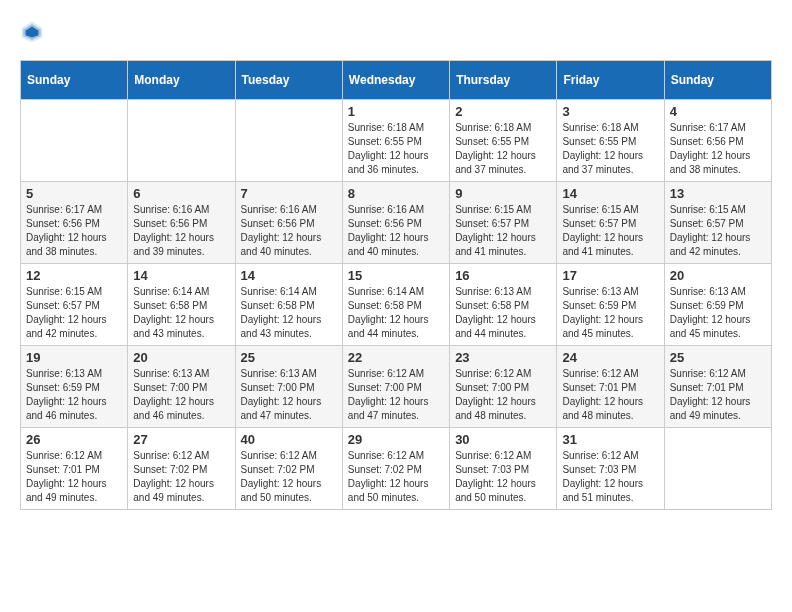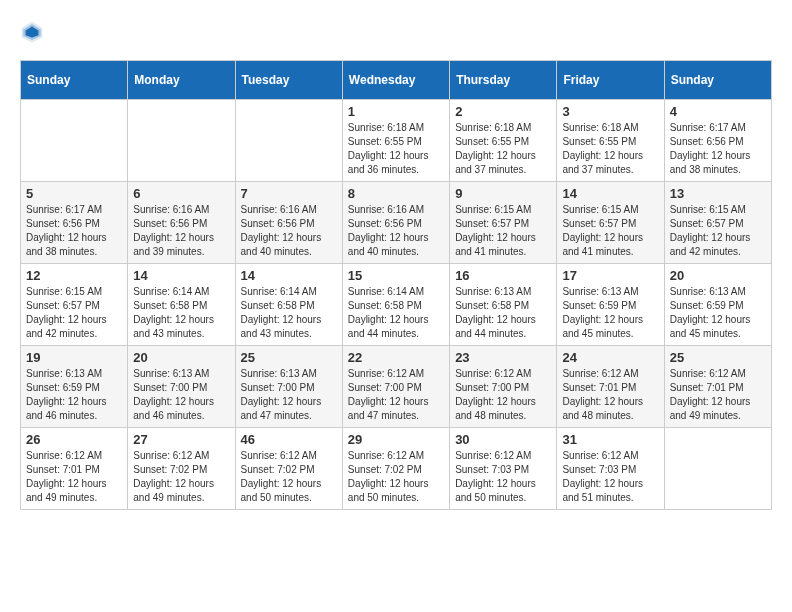--- a/index.html
+++ b/index.html
@@ -316,21 +316,21 @@
 and 49 minutes.</div>
         </td>
         <td>
           <span class="day-number">27</span>
           <div class="day-info" style="white-space: pre-line;">Sunrise: 6:12 AM
 Sunset: 7:02 PM
 Daylight: 12 hours
 and 49 minutes.</div>
         </td>
         <td>
-          <span class="day-number">46</span>
+          <span class="day-number">40</span>
           <div class="day-info" style="white-space: pre-line;">Sunrise: 6:12 AM
 Sunset: 7:02 PM
 Daylight: 12 hours
 and 50 minutes.</div>
         </td>
         <td>
           <span class="day-number">29</span>
           <div class="day-info" style="white-space: pre-line;">Sunrise: 6:12 AM
 Sunset: 7:02 PM
 Daylight: 12 hours

